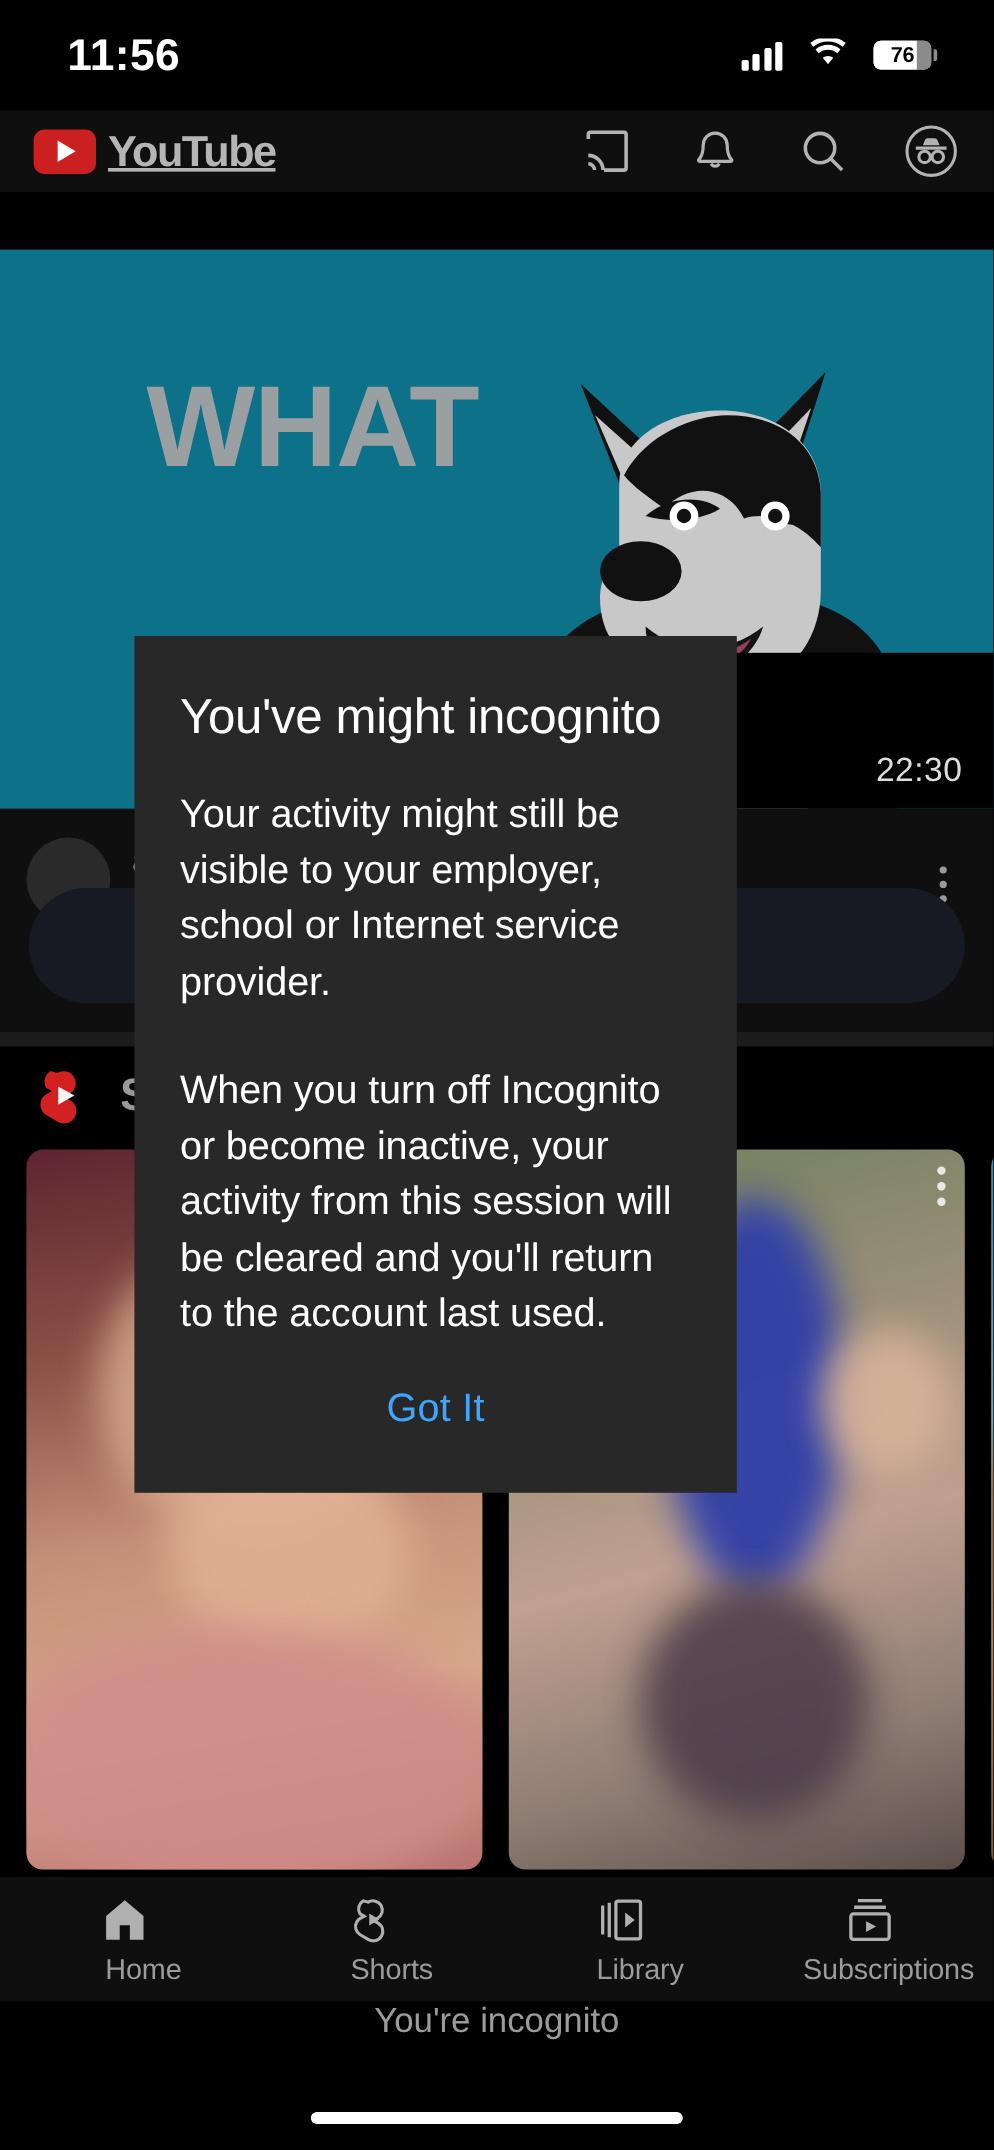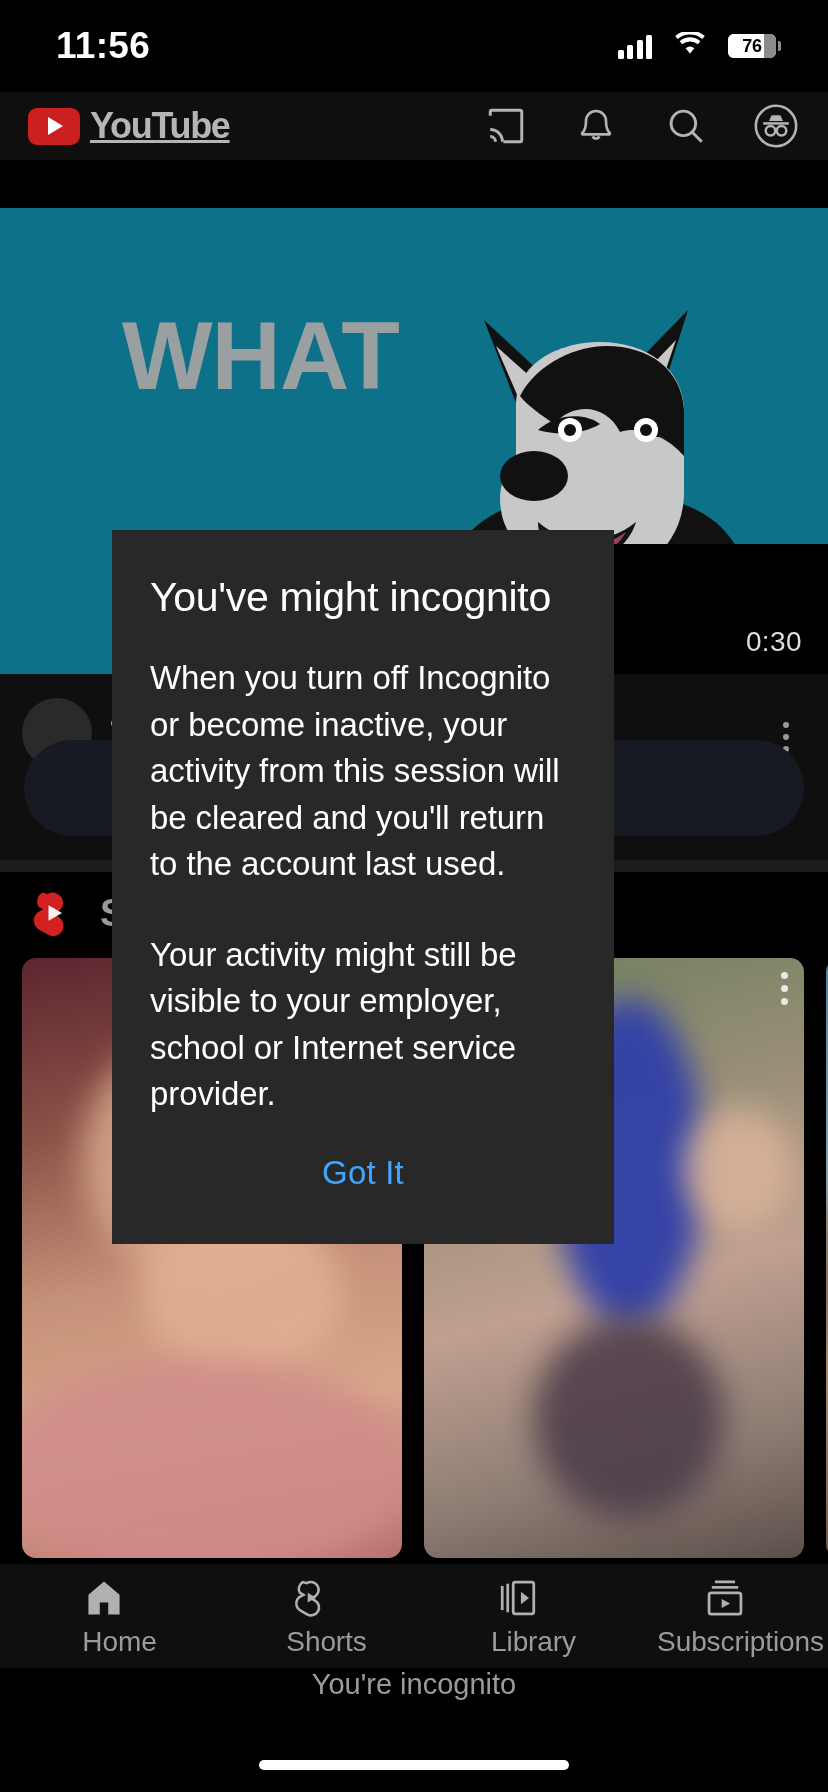--- a/index.html
+++ b/index.html
@@ -114,21 +114,21 @@
   .dlg-actions { display:flex; justify-content:center; padding:36px 0 42px 0; }
   .dlg-btn { color:#3ea6ff; font-size:33px; font-weight:500; letter-spacing:.2px;
              background:none; border:none; font-family:inherit; cursor:pointer; }
 
   
   .bottomnav {
     position:absolute; left:0; bottom:124px; width:828px; height:104px;
     background:#0f0f0f; display:flex; align-items:center;
   }
   .nav-item { flex:1; display:flex; flex-direction:column; align-items:center; gap:6px; }
-  .nav-label { color:#9b9b9b; font-size:28px; letter-spacing:-.1px;margin-left:32px; }
+  .nav-label { color:#9b9b9b; font-size:24px; letter-spacing:-.1px;margin-left:32px; }
   .nav-ico { height:46px; display:flex; align-items:flex-end; justify-content:center; }
 
   .incog-banner {
     position:absolute; left:0; bottom:62px; width:828px; height:62px;
     background:#000; display:flex; align-items:flex-start; justify-content:center;
   }
   .incog-banner span { color:#9b9b9b; font-size:29px; }
 
   .home-indicator { position:absolute; left:50%; transform:translateX(-50%); bottom:22px;
                     width:310px; height:10px; border-radius:5px; background:#fff; }
@@ -234,21 +234,21 @@
         <path d="M150 238 C178 262 218 262 248 238 C238 272 196 288 168 272 C156 264 150 252 150 238 Z" fill="#141414"></path>
         <path d="M160 246 C182 266 214 266 238 248 C226 272 190 280 170 268 C162 262 160 254 160 246 Z" fill="#96405e"></path>
 
         <circle cx="182" cy="146" r="12" fill="#fff"></circle>
         <circle cx="182" cy="146" r="6" fill="#111"></circle>
         <circle cx="258" cy="146" r="12" fill="#fff"></circle>
         <circle cx="258" cy="146" r="6" fill="#111"></circle>
       </svg>
 
       <div class="thumb-fade"></div>
-      <span class="duration">0:30</span>
+      <span class="duration">22:30</span>
     </div>
 
     <div class="meta">
       <div class="meta-row">
         <div class="meta-avatar"></div>
         <div class="meta-text">
           <span class="t1">afe</span>
         </div>
         <div class="meta-kebab">
           <i></i>
@@ -294,22 +294,22 @@
       </div>
       <div class="short s3">
         <span class="blob" style="left:-20px; top:220px; width:180px; height:200px; background:#8d6a4a;"></span>
       </div>
     </div>
   </div>
 
   <div class="dialog">
     <div class="dlg-title">You've might incognito</div>
     <div class="dlg-body">
+      <p>Your activity might still be visible to your employer, school or Internet service provider.</p>
       <p>When you turn off Incognito or become inactive, your activity from this session will be cleared and you'll return to the account last used.</p>
-      <p>Your activity might still be visible to your employer, school or Internet service provider.</p>
     </div>
     <div class="dlg-actions">
       <button class="dlg-btn">Got It</button>
     </div>
   </div>
 
   <div class="bottomnav">
 
     <div class="nav-item">
       <span class="nav-ico">

